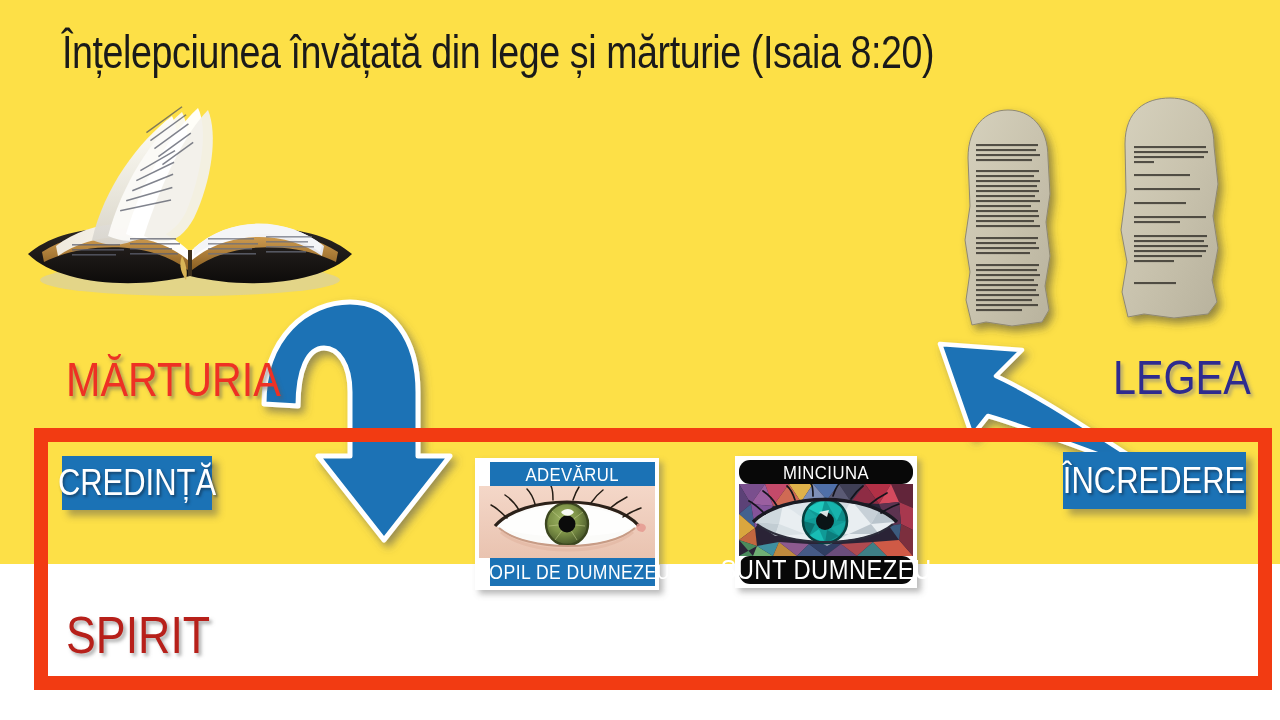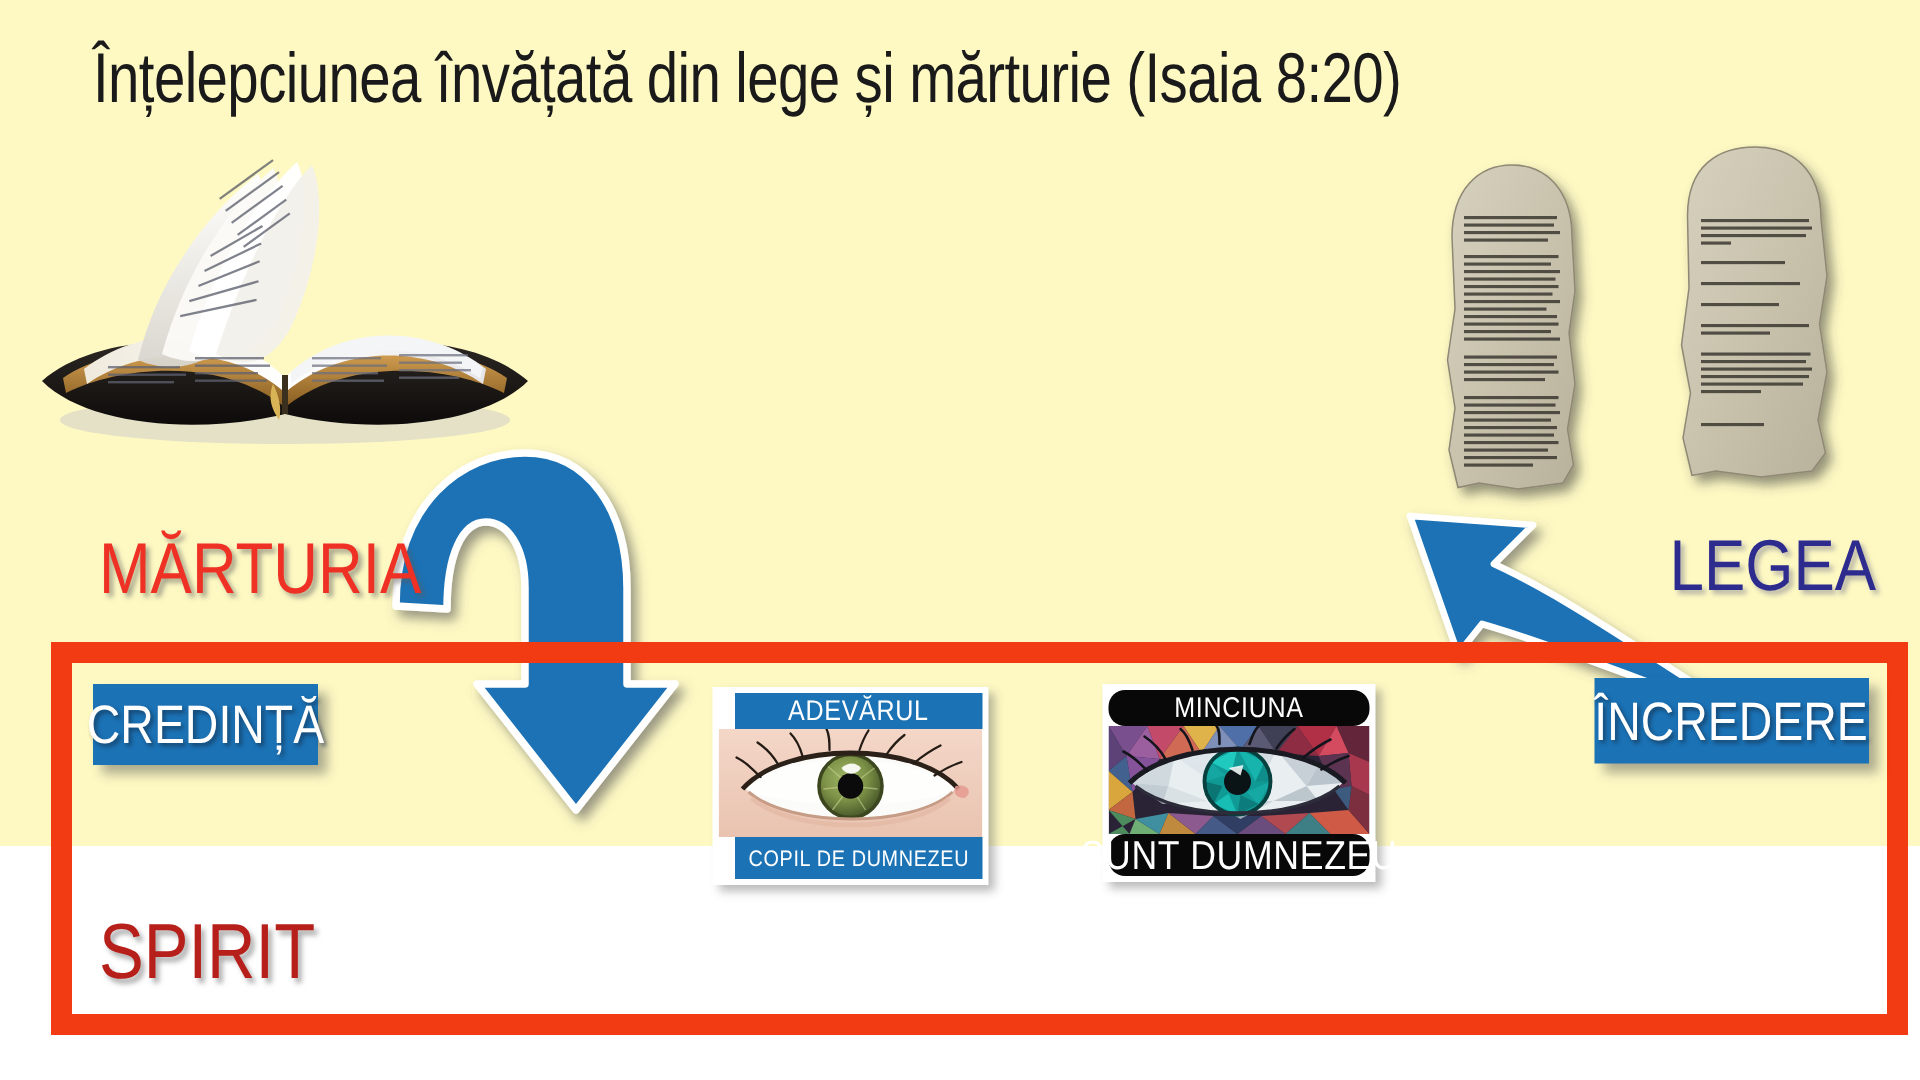--- a/index.html
+++ b/index.html
@@ -1,19 +1,19 @@
 <!DOCTYPE html>
 <html><head>
 <meta charset="utf-8">
 <style>
   html,body{margin:0;padding:0;background:#ffffff;}
   body{width:1280px;height:720px;position:relative;overflow:hidden;
        font-family:"Liberation Sans", sans-serif;}
 
-  .stage{position:absolute;inset:0;width:1280px;height:564px;background:#fef9c3;}
+  .stage{position:absolute;inset:0;width:1280px;height:564px;background:#fde047;}
 
   
   .title{
     position:absolute; left:62px; top:24px; width:1150px;
     font-family:"Liberation Sans", sans-serif;
     font-size:47px; font-weight:400; color:#1a1a1a;
     letter-spacing:-0.5px; white-space:nowrap;
     transform:scaleX(0.80); transform-origin:left center;
   }
 
@@ -85,21 +85,21 @@
     height:24px; display:flex; align-items:center; justify-content:center;
     font-family:"Liberation Sans", sans-serif; font-size:19px;
     color:#ffffff; letter-spacing:0.5px; line-height:1;
   }
   .card .band span{transform:scaleX(0.88);transform-origin:center;white-space:nowrap;}
   .card .pic{height:72px; overflow:hidden; position:relative;}
   .card .pic svg{display:block;width:100%;height:100%;}
 
   .card-truth{left:475px; top:458px; width:184px; height:132px;}
   .card-truth .band{background:#1b72b5;margin-left:11px;}
-  .card-truth .band.bot{height:28px;font-size:15px;}
+  .card-truth .band.bot{height:28px;font-size:20px;}
 
   .card-lie{left:735px; top:456px; width:182px; height:132px;}
   .card-lie .band{background:#080808;border-radius:11px;}
   .card-lie .band.bot{height:28px;font-size:27px;}
 </style>
 </head>
 <body>
 
 <div class="stage">
 

